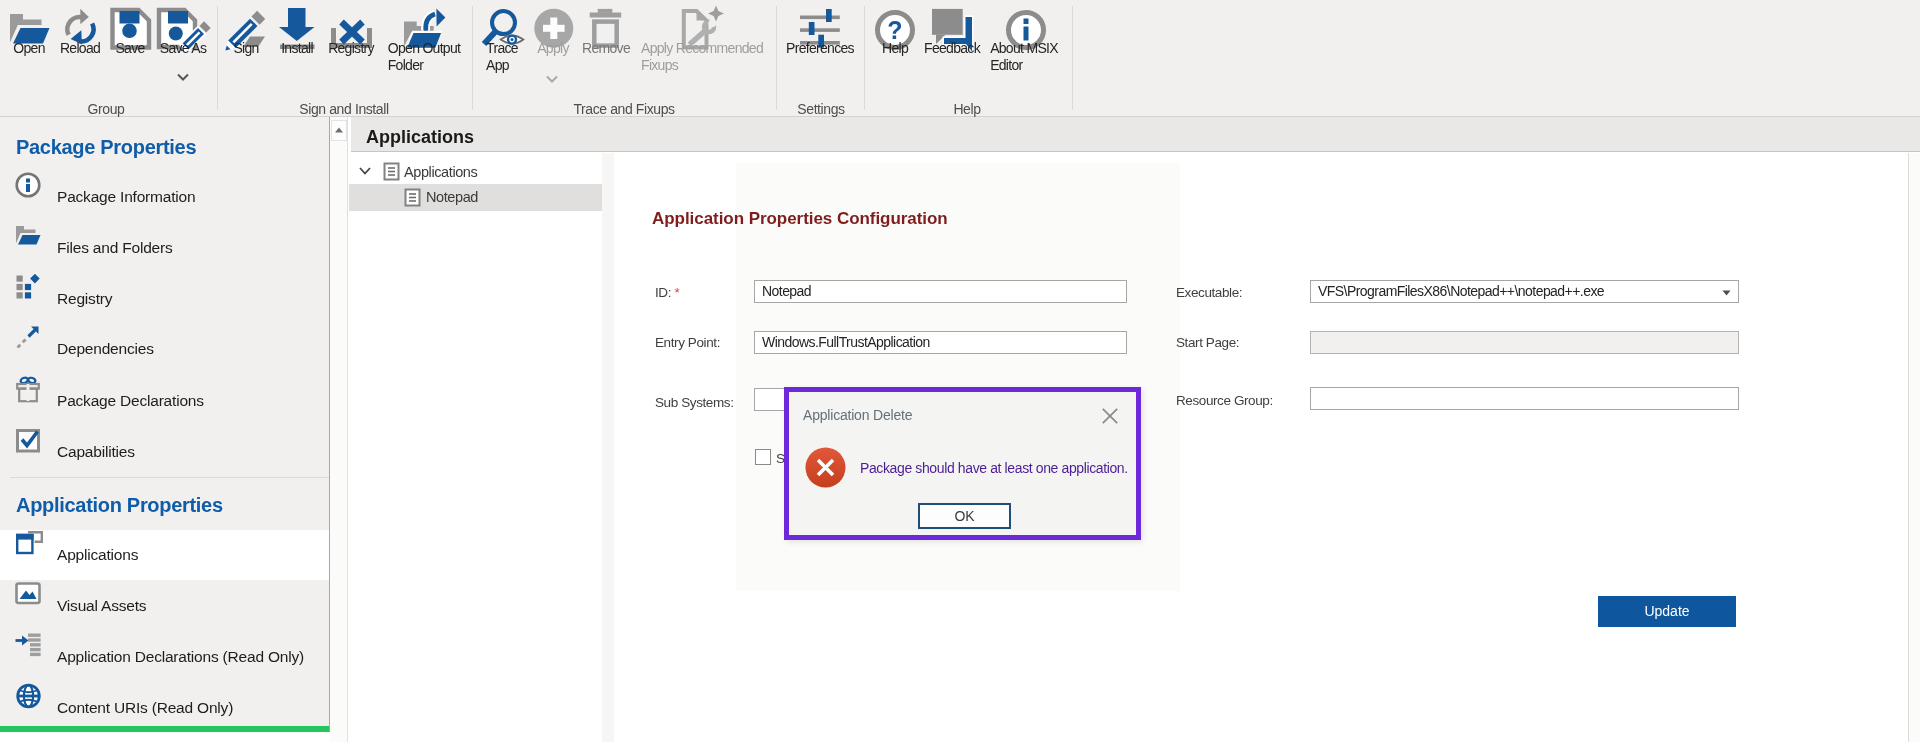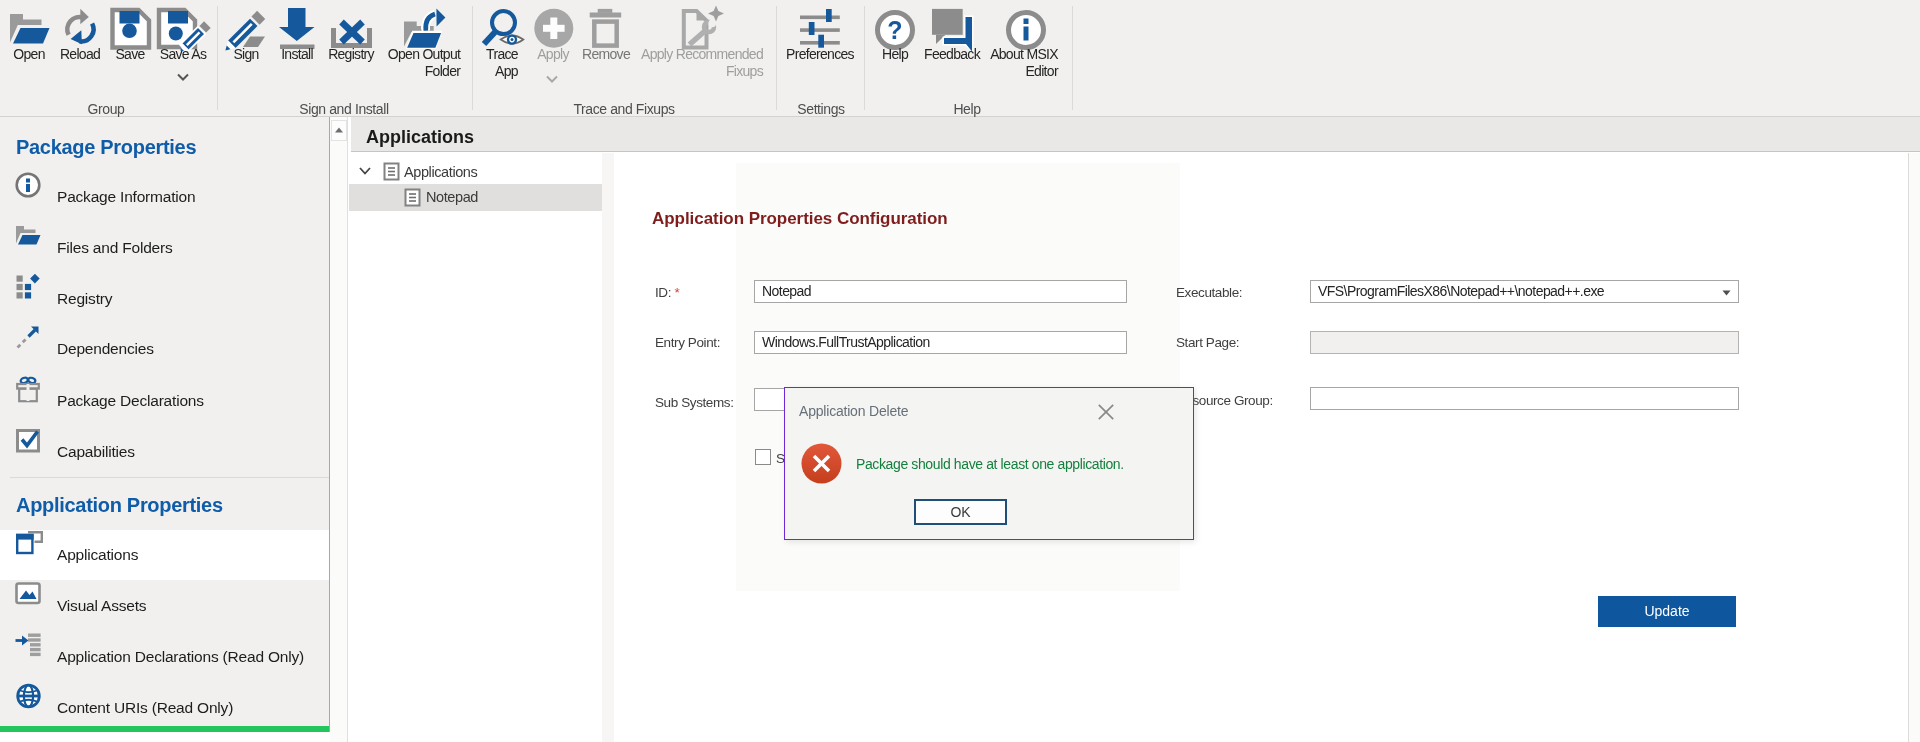--- a/index.html
+++ b/index.html
@@ -4,21 +4,21 @@
 <style>
   * { margin:0; padding:0; box-sizing:border-box; }
   html,body { width:1920px; height:742px; overflow:hidden; }
   body { font-family:"Liberation Sans", sans-serif; position:relative; background:#fff; }
   svg { display:block; }
   .abs { position:absolute; }
   #ribbon { position:absolute; left:0; top:0; width:1920px; height:117px; background:#f1f0ef; border-bottom:1px solid #d4d2d0; }
   .rsep { position:absolute; top:6px; height:104px; width:1px; background:#dcdad8; }
   .glabel { position:absolute; top:101px; height:16px; font-size:14px; letter-spacing:-0.4px; color:#4e4e4e; transform:translateX(-50%); white-space:nowrap; }
   .ricon { position:absolute; top:3px; transform:translateX(-50%); }
-  .rlab { position:absolute; top:46px; transform:translateX(-50%); font-size:14px; letter-spacing:-0.7px; color:#252525; white-space:nowrap; line-height:17px; text-align:right; }
+  .rlab { position:absolute; top:40px; transform:translateX(-50%); font-size:14px; letter-spacing:-0.7px; color:#252525; white-space:nowrap; line-height:17px; text-align:left; }
   .rlab.dis { color:#9e9e9e; }
   .rlab.mid { color:#767676; }
   #sidebar { position:absolute; left:0; top:117px; width:330px; height:615px; background:#f1f0ef; border-bottom:6px solid #22c55e; }
   #sidebar .rb { position:absolute; right:0; top:0; width:1px; height:615px; background:#a9a7a5; }
   .shead { position:absolute; left:16px; font-size:20px; font-weight:bold; color:#0f5ca8; white-space:nowrap; letter-spacing:-0.3px; }
   .sitem { position:absolute; left:0; width:329px; height:50px; }
   .sitem .txt { position:absolute; left:57px; top:50%; transform:translateY(-50%); font-size:15.5px; letter-spacing:-0.2px; color:#1d1d1d; white-space:nowrap; }
   .sitem svg { position:absolute; }
   .sitem.sel { background:#fff; }
   .ssep { position:absolute; left:10px; width:319px; height:1px; background:#dcdad8; }
@@ -27,23 +27,23 @@
   #mainhdr { position:absolute; left:351px; top:117px; width:1569px; height:35px; background:#e9e8e6; border-bottom:1px solid #c7c5c3; }
   #mainhdr .t { position:absolute; left:15px; top:10px; font-size:18px; font-weight:bold; color:#1a1a1a; }
   #treepanel { position:absolute; left:348px; top:153px; width:254px; height:589px; background:#fff; }
   #divider { position:absolute; left:602px; top:153px; width:12px; height:589px; background:#f7f6f4; }
   #formpanel { position:absolute; left:614px; top:153px; width:1294px; height:589px; background:#fff; }
   #rscroll { position:absolute; left:1908px; top:153px; width:12px; height:589px; background:#fbfbfa; border-left:1px solid #dddbd9; }
   .flabel { position:absolute; font-size:13.5px; letter-spacing:-0.4px; color:#3f3f3f; white-space:nowrap; transform:translateY(-50%); }
   .finput { position:absolute; border:1px solid #a8a6a4; background:#fff; font-size:14px; letter-spacing:-0.55px; color:#242424; line-height:21px; padding:0 0 0 7px; white-space:nowrap; overflow:hidden; }
   #overlay { position:absolute; left:736px; top:163px; width:444px; height:428px; background:#fbfbfa; }
   #updbtn { position:absolute; left:1598px; top:596px; width:138px; height:31px; background:#0e569e; color:#fff; font-size:14px; text-align:center; line-height:31px; }
-  #dialog { position:absolute; left:784px; top:387px; width:410px; height:153px; background:#f4f4f3; border:1px solid #6d28d9; box-shadow:2px 2px 6px rgba(0,0,0,0.10); }
+  #dialog { position:absolute; left:784px; top:387px; width:357px; height:153px; background:#f4f4f3; border:5px solid #6d28d9; box-shadow:2px 2px 6px rgba(0,0,0,0.10); }
   #dialog .ttl { position:absolute; left:14px; top:15px; font-size:14px; letter-spacing:-0.2px; color:#667078; }
-  #dialog .msg { position:absolute; left:71px; top:68px; font-size:14px; letter-spacing:-0.38px; color:#15803d; white-space:nowrap; }
+  #dialog .msg { position:absolute; left:71px; top:68px; font-size:14px; letter-spacing:-0.38px; color:#4c1d95; white-space:nowrap; }
   #dialog .ok { position:absolute; left:129px; top:111px; width:93px; height:26px; background:#fdfdfd; border:2px solid #1f4e79; font-size:14px; color:#3a3a3a; text-align:center; line-height:22px; }
 </style>
 </head>
 <body>
 <div id="ribbon">
   <div class="rsep" style="left:217px"></div>
   <div class="rsep" style="left:472px"></div>
   <div class="rsep" style="left:776px"></div>
   <div class="rsep" style="left:864px"></div>
   <div class="rsep" style="left:1072px"></div>

